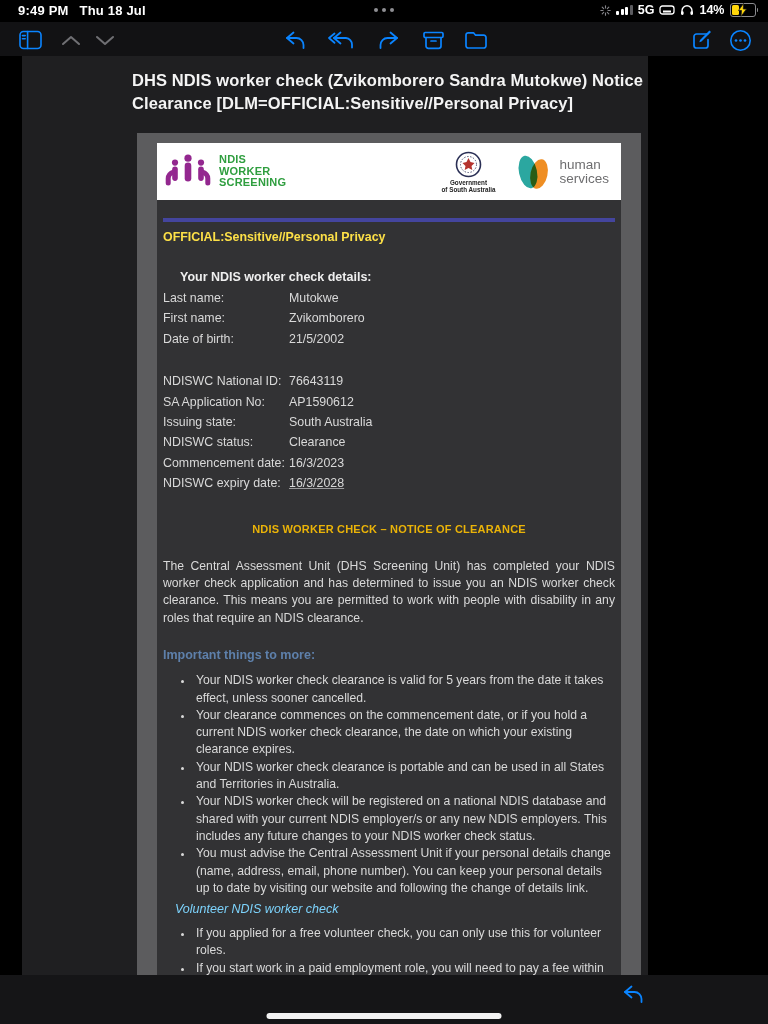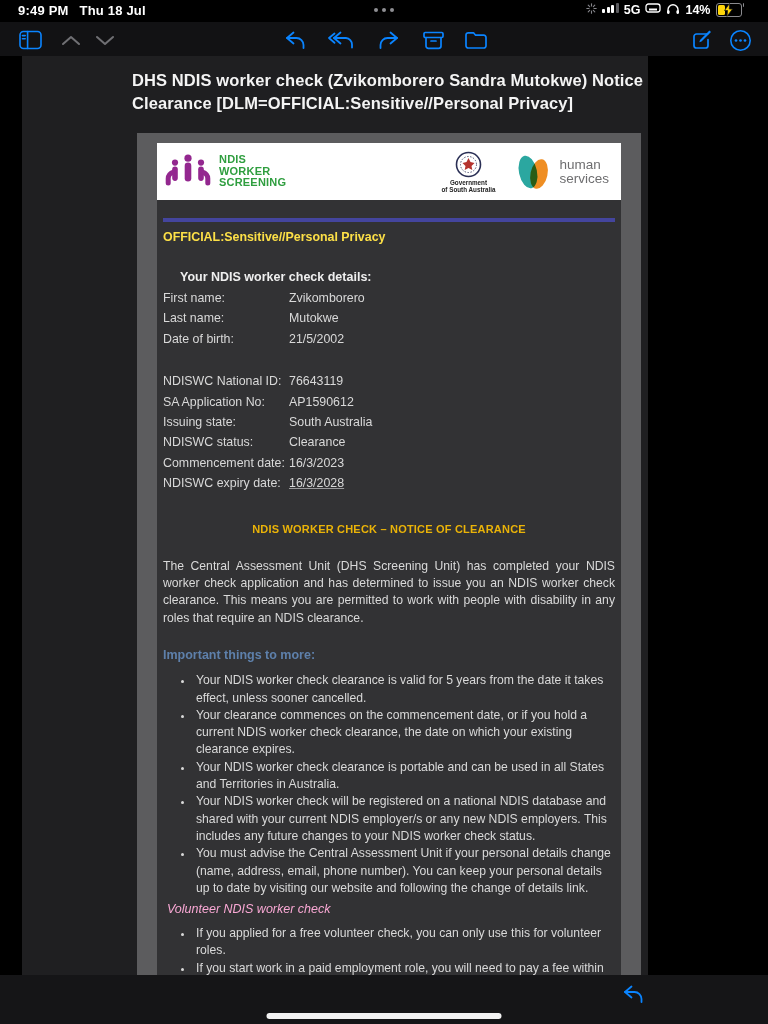--- a/index.html
+++ b/index.html
@@ -6,21 +6,21 @@
   body{
     width:768px;height:1024px;background:#000;position:relative;overflow:hidden;
     font-family:"Liberation Sans","DejaVu Sans",sans-serif;
     -webkit-font-smoothing:antialiased;
   }
   
   #status-bar{position:absolute;left:0;top:0;width:768px;height:24px;color:#fff;border-radius:9px;}
   .sb-left{position:absolute;left:18px;top:3px;font-size:13px;font-weight:700;letter-spacing:.2px;display:flex;gap:11px;}
   .sb-dots{position:absolute;left:50%;top:8px;transform:translateX(-50%);display:flex;gap:4px;}
   .sb-dots i{width:4px;height:4px;border-radius:50%;background:#8e8e93;display:block;}
-  .sb-right{position:absolute;right:24px;top:3px;display:flex;align-items:flex-start;gap:5px;font-size:12.5px;font-weight:600;}
+  .sb-right{position:absolute;right:10px;top:3px;display:flex;align-items:center;gap:5px;font-size:12.5px;font-weight:600;}
   .sigbars{display:flex;align-items:flex-end;gap:1.5px;height:10px;}
   .sigbars i{width:3px;border-radius:1px;background:#fff;display:block;}
   .sigbars i:nth-child(1){height:4px}.sigbars i:nth-child(2){height:6px}
   .sigbars i:nth-child(3){height:8px}.sigbars i:nth-child(4){height:10px;background:#5b5b5f}
   .battery{position:relative;width:24px;height:12px;border:1px solid #8a8a8e;border-radius:3px;display:inline-block;}
   .battery .fill{position:absolute;left:1px;top:1px;bottom:1px;width:30%;background:#ffd60a;border-radius:1.5px;}
   .battery svg{position:absolute;left:5px;top:-1px;}
   .battery-tip{width:1.5px;height:4px;background:#8a8a8e;border-radius:0 2px 2px 0;margin-left:-4px;}
   
   #toolbar{position:absolute;left:0;top:22px;width:768px;height:34px;background:#121214;}
@@ -48,21 +48,21 @@
   .drow{display:flex;line-height:20.4px;font-size:12.4px;}
   .drow .lbl{width:126px;flex:none;}
   .drow .val{}
   .val.u{text-decoration:underline;text-decoration-color:#9a9a9c;}
   .notice-heading{margin:28px 0 0;text-align:center;color:#eab308;font-weight:700;font-size:11px;line-height:14px;letter-spacing:.2px;}
   .intro{margin:22px 0 0;text-align:justify;line-height:17.4px;}
   .important-heading{margin:21px 0 0;color:#5e80ab;font-weight:700;font-size:12.5px;line-height:14px;}
   ul.blist{margin:10px 0 0;padding:0 0 0 31px;}
   ul.blist li{line-height:17.3px;padding-left:2px;margin:0;}
   ul.blist li::marker{color:#d9d9d9;font-size:11px;}
-  .volunteer-heading{margin:5px 4px 0;color:#f9a8d4;font-style:italic;font-size:12.5px;line-height:14px;}
+  .volunteer-heading{margin:5px 12px 0;color:#7dd3fc;font-style:italic;font-size:12.5px;line-height:14px;}
   ul.blist.v{margin-top:9px;}
   
   #bottom-bar{position:absolute;left:0;top:975px;width:768px;height:49px;background:#151517;z-index:5;}
   #bottom-reply{position:absolute;right:122px;top:6px;width:26px;height:26px;display:flex;align-items:center;justify-content:center;background:none;border:none;padding:0;cursor:pointer;}
   #home-indicator{position:absolute;left:50%;bottom:5px;transform:translateX(-50%);width:235px;height:6.5px;border-radius:4px;background:#f2f2f2;}
   svg{display:block;}
 </style>
 </head>
 <body>
 
@@ -240,26 +240,26 @@
         </div>
       </div>
 
       <div id="doc-body">
         <div class="indigo-line"></div>
         <p class="official">OFFICIAL:Sensitive//Personal Privacy</p>
 
         <p class="details-heading">Your NDIS worker check details:</p>
         <div class="rows">
           <div class="drow">
+              <span class="lbl">Last name:</span>
+              <span class="val">Mutokwe</span>
+            </div>
+          <div class="drow">
               <span class="lbl">First name:</span>
               <span class="val">Zvikomborero</span>
-            </div>
-          <div class="drow">
-              <span class="lbl">Last name:</span>
-              <span class="val">Mutokwe</span>
             </div>
           <div class="drow">
               <span class="lbl">Date of birth:</span>
               <span class="val">21/5/2002</span>
             </div>
         </div>
         <div class="rows g2">
           <div class="drow">
               <span class="lbl">NDISWC National ID:</span>
               <span class="val">76643119</span>

